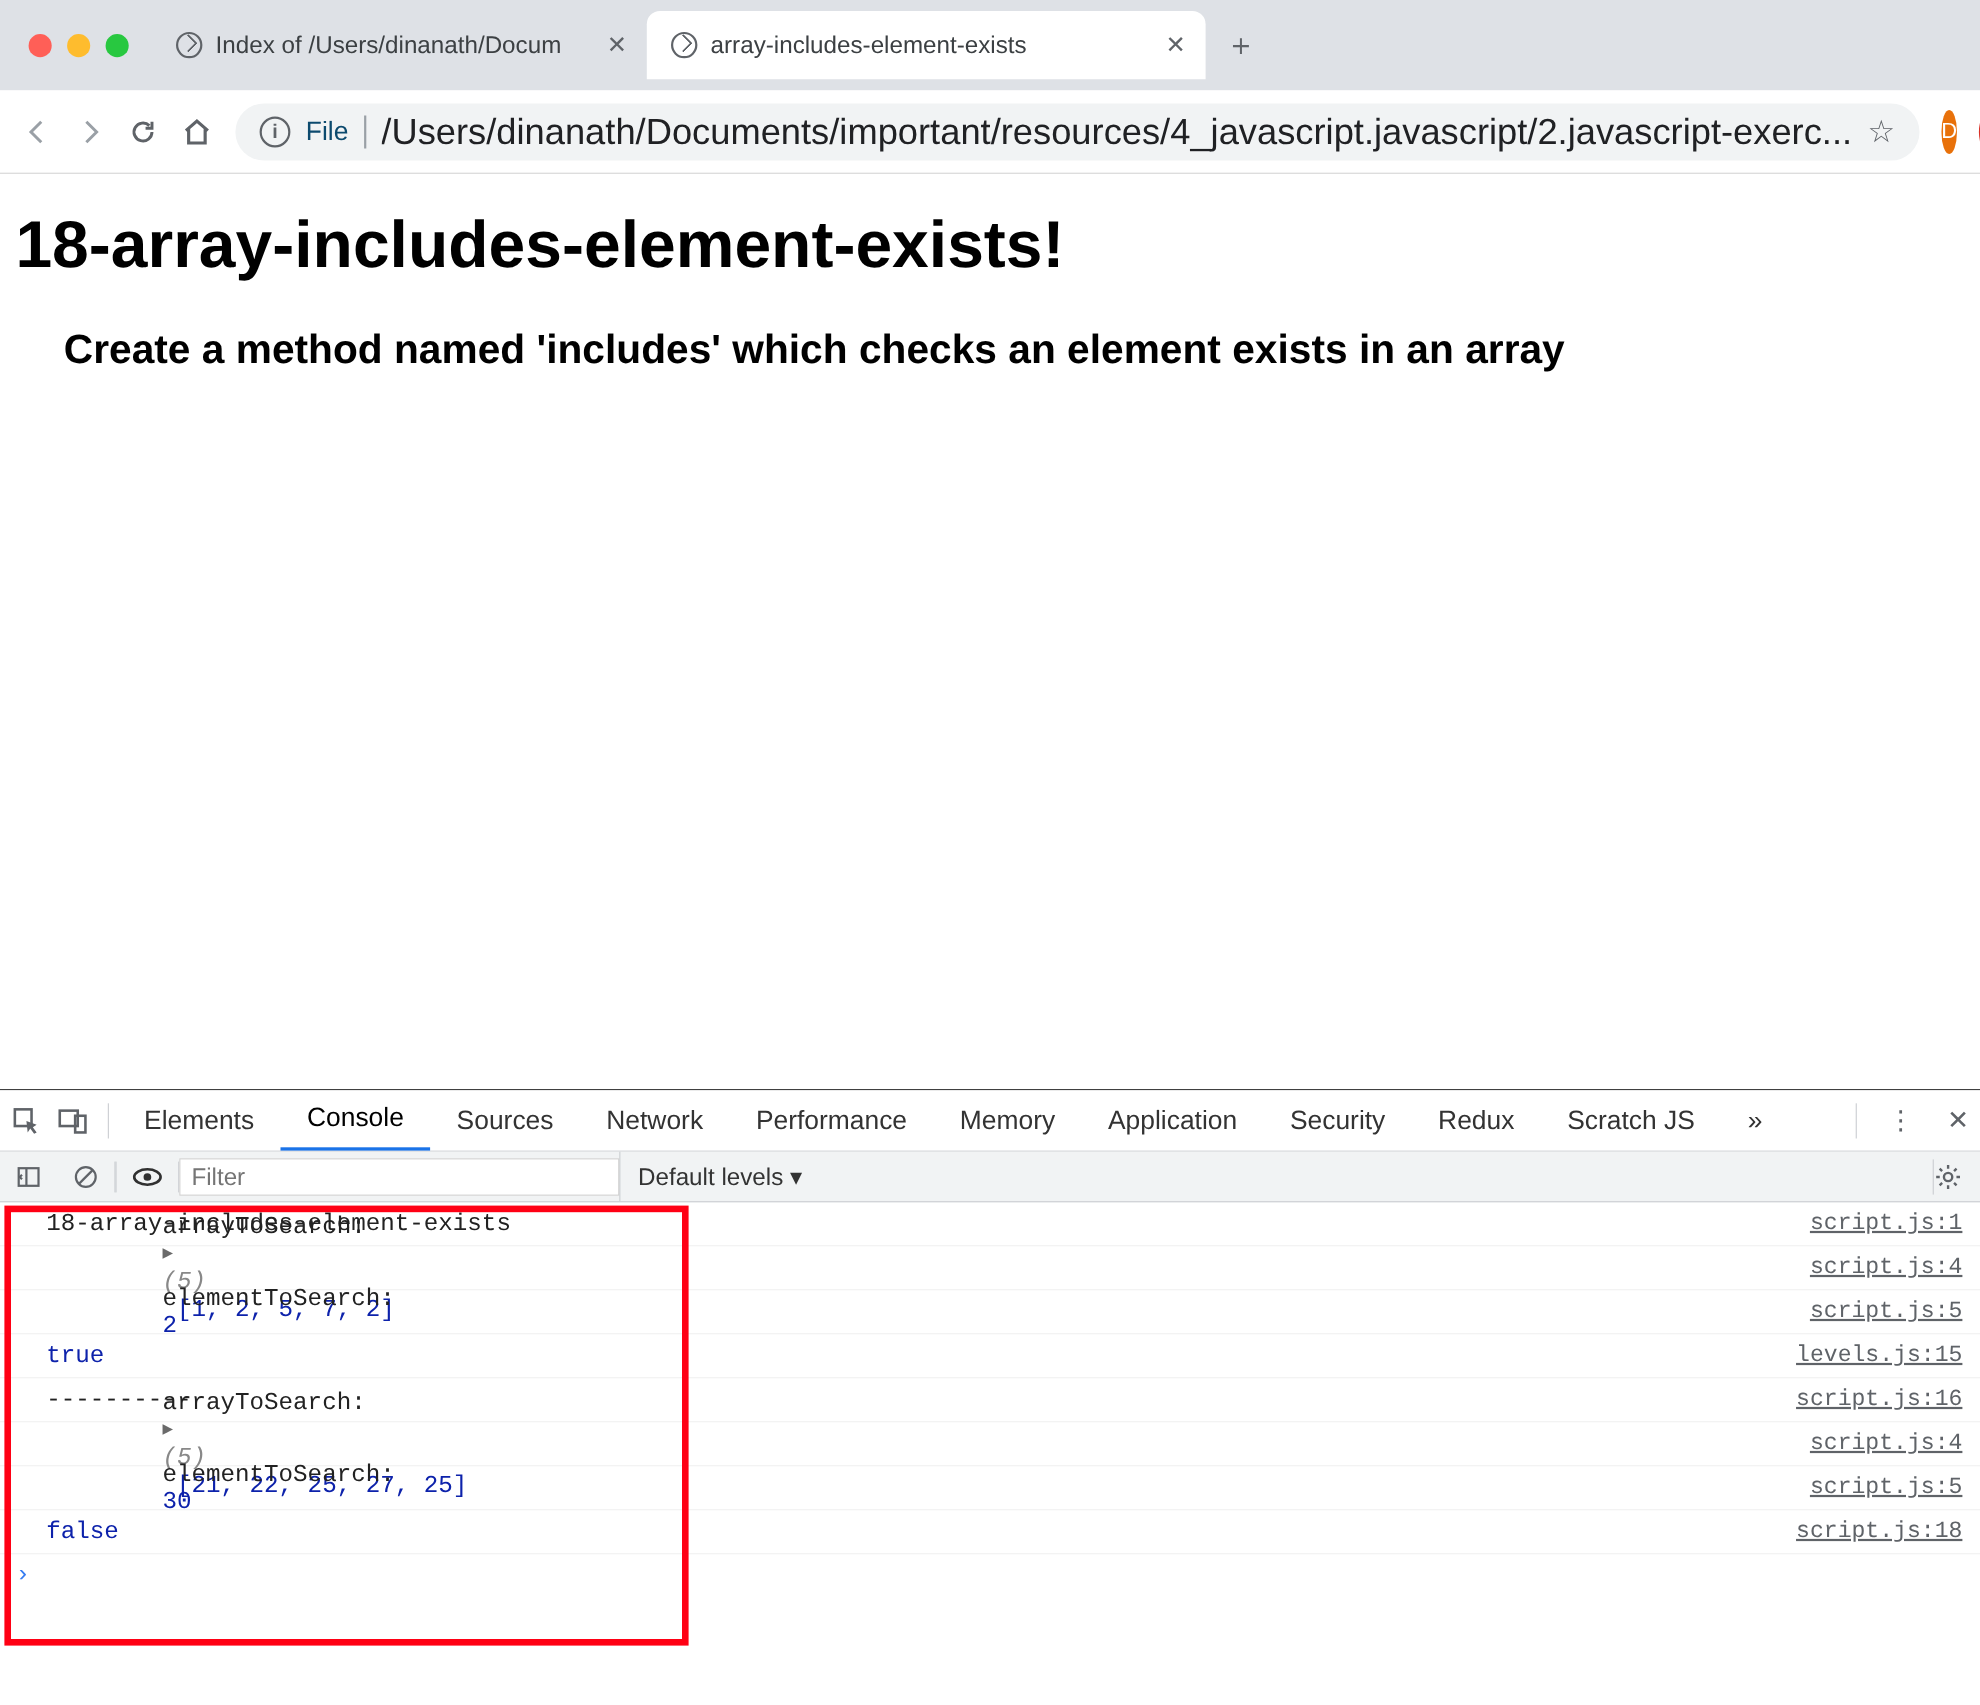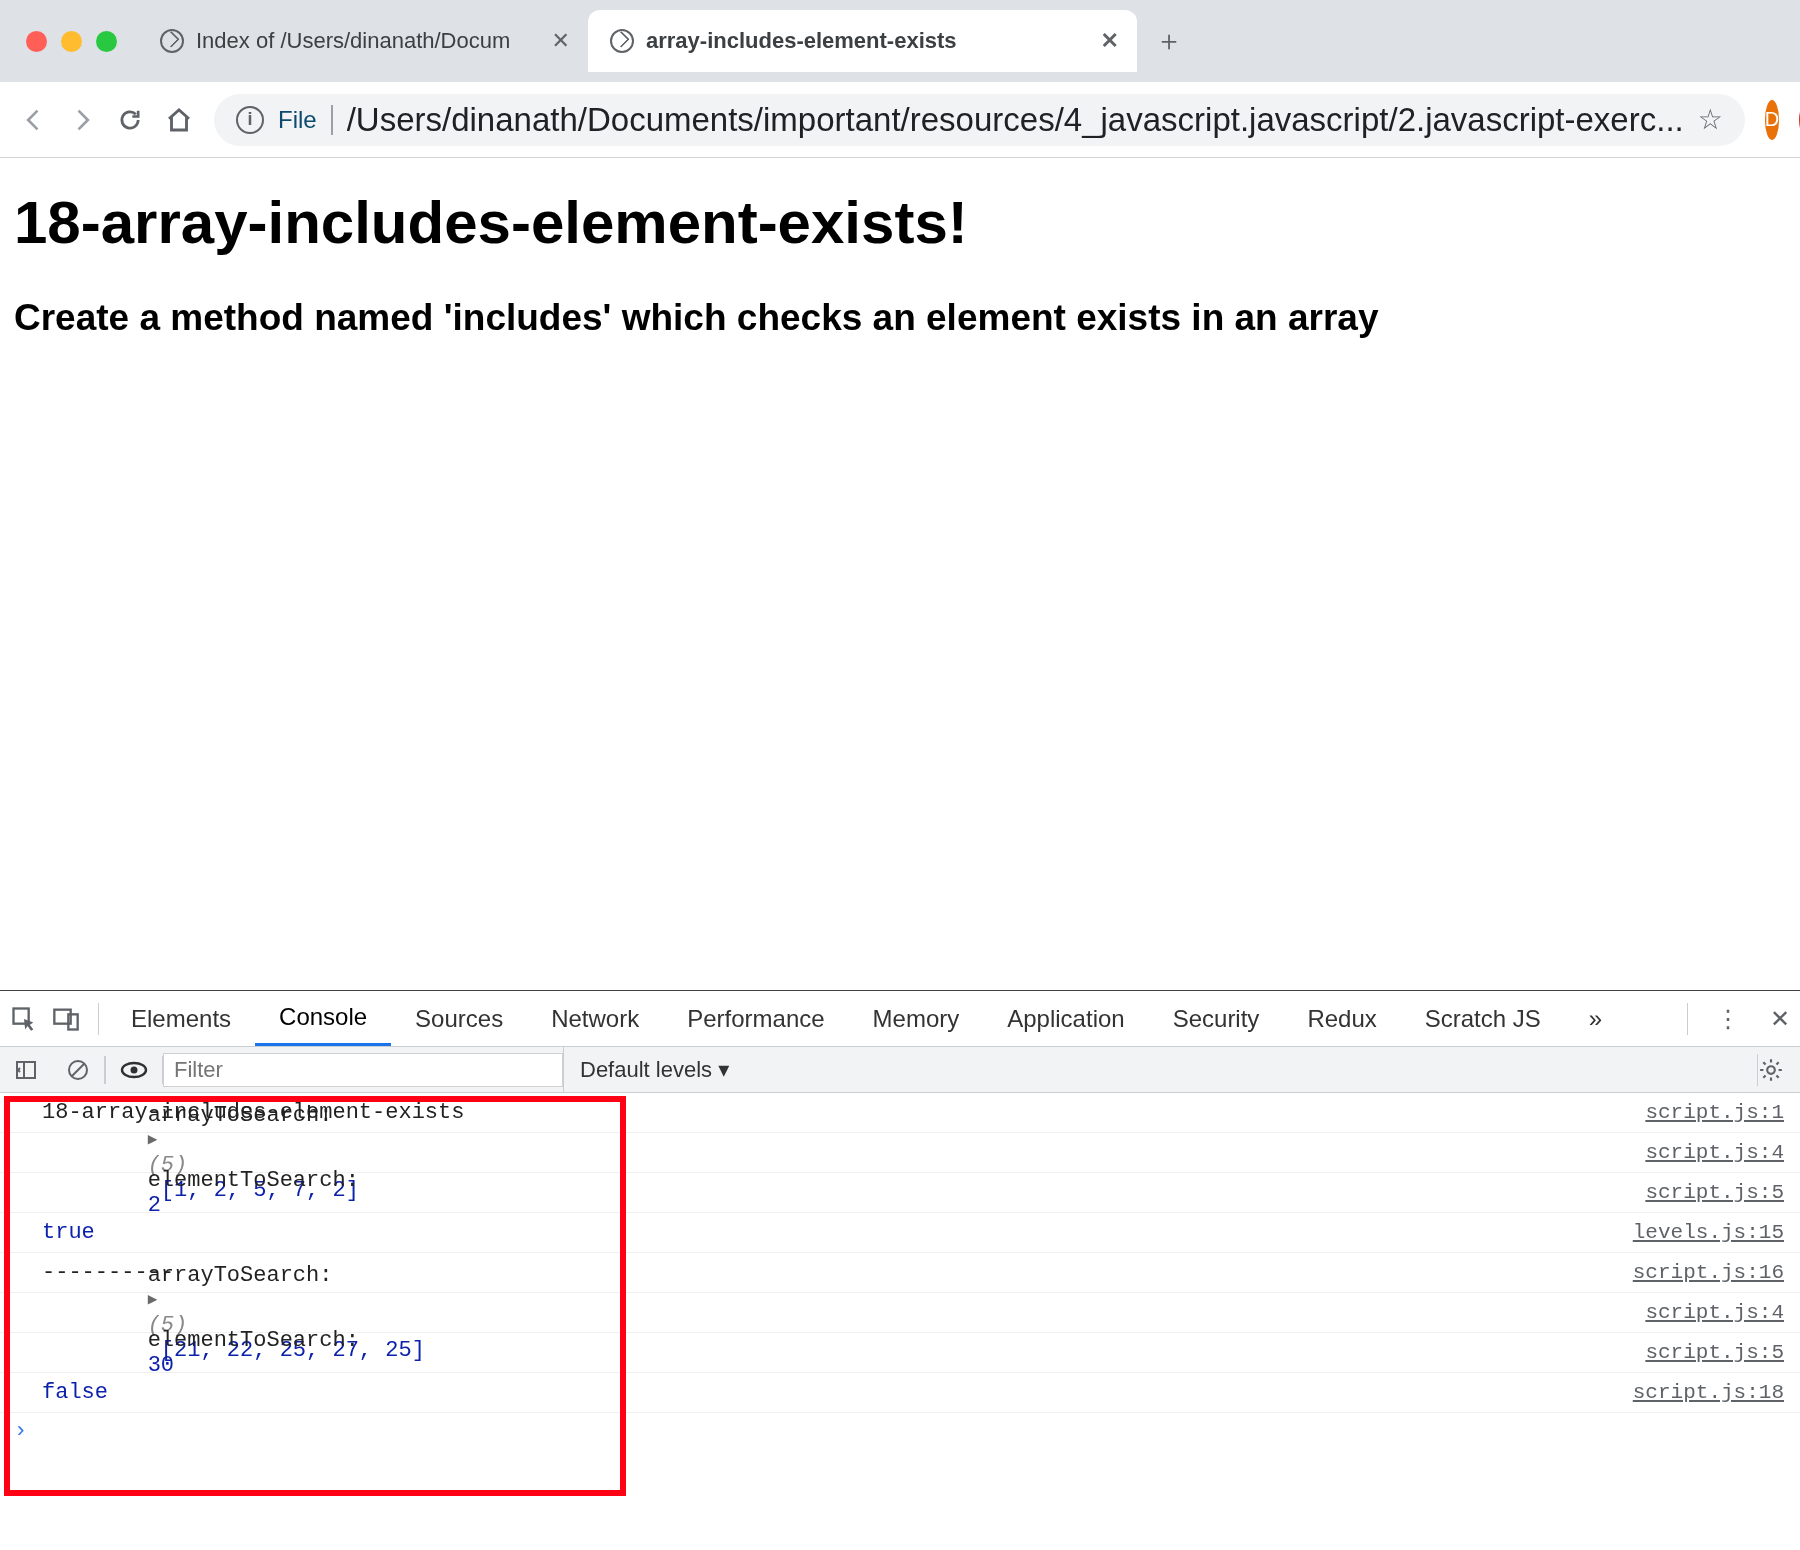--- a/index.html
+++ b/index.html
@@ -9,38 +9,38 @@
 .traffic { display: flex; gap: 14px; align-items: center; width: 130px; padding-left: 18px; }
 .dot { width: 21px; height: 21px; border-radius: 50%; }
 .dot.red { background: #ff5f57; } .dot.yellow { background: #febc2e; } .dot.green { background: #28c840; }
 .tabstrip { display: flex; align-items: center; height: 100%; flex: 1; gap: 0; }
 .tab { display: flex; align-items: center; gap: 12px; height: 62px; padding: 0 18px 0 22px; border-radius: 12px 12px 0 0; font-size: 22px; color: #3c4043; position: relative; }
 .tab .fav { width: 24px; height: 24px; border: 2.5px solid #5f6368; border-radius: 50%; position: relative; }
 .tab .fav::after { content:""; position:absolute; left:50%; top:50%; width:10px; height:10px; border-top:2.5px solid #5f6368; border-right:2.5px solid #5f6368; transform: translate(-56%,-64%) rotate(45deg); border-radius:1px;}
 .tab.active { background: #fff; }
 .tab .close { font-size: 22px; color: #5f6368; margin-left: 6px; cursor: pointer; }
 .newtab { margin-left: 18px; color: #5f6368; font-size: 28px; line-height: 1; cursor: pointer; }
-.tab.inactive { width: 450px; } .tab.active { width: 549px; font-weight: bold; }
+.tab.inactive { width: 450px; } .tab.active { width: 508px; }
 .tab .tabtitle { flex: 1; white-space: nowrap; overflow: hidden; text-overflow: clip; }
 
 .toolbar { background: #fff; height: 76px; display: flex; align-items: center; padding: 0 20px; gap: 20px; border-bottom: 1px solid #d5d5d5; }
 .ticon { width: 32px; height: 32px; display: flex; align-items: center; justify-content: center; color: #5f6368; cursor: pointer; }
 .omnibox { flex: 1; height: 52px; background: #f1f3f4; border-radius: 26px; display: flex; align-items: center; padding: 0 22px; font-size: 24px; color: #202124; gap: 14px; }
 .omnibox .info { width:28px; height:28px; border:2.5px solid #5f6368; border-radius:50%; display:flex; align-items:center; justify-content:center; font-size:18px; color:#5f6368; font-weight:600; }
 .omnibox .sep { width: 2px; height: 30px; background: #9aa0a6; }
 .omnibox .path { flex: 1; white-space: nowrap; overflow: hidden; text-overflow: ellipsis; font-size: 33px;}
 .omnibox .filelabel { color:#0c4a6e; }
 .star { font-size: 28px; color: #5f6368; }
 .avatar { width: 40px; height: 40px; border-radius: 50%; background: #e8710a; color: #fff; display: flex; align-items: center; justify-content: center; font-size: 20px; font-weight: 500; }
 .badge { width: 40px; height: 40px; border-radius: 50%; background: #d93025; display:flex; align-items:center; justify-content:center; }
 .badge svg { fill:#fff; }
 
 .page { padding: 30px 14px; min-height: 820px; }
 .page h1 { font-family: "Trebuchet MS","Lucida Grande", sans-serif; font-size: 60px; font-weight: 700; margin-bottom: 40px; }
-.page h2 { font-family: "Trebuchet MS","Lucida Grande", sans-serif; font-size: 37px; font-weight: 700; }
+.page h2 { font-family: "Trebuchet MS","Lucida Grande", sans-serif; font-size: 37px; font-weight: 700; margin-left: 44px; }
 
 .devtools { position: absolute; left: 0; right: 0; top: 990px; bottom: 0; border-top: 1px solid #404040; background: #fff; display:flex; flex-direction:column; font-family: -apple-system, sans-serif;}
 .dt-tabs { height: 56px; border-bottom: 1px solid #cacdd1; display: flex; align-items: center; gap: 0; padding: 0 10px; font-size: 24px; color: #333; }
 .dt-tabs .panel { padding: 0 24px; height: 100%; display: flex; align-items: center; cursor: pointer; }
 .dt-tabs .panel.active { color: #000; border-bottom: 3px solid #1a73e8; }
 .dt-tabs .dtspacer { flex: 1; }
 .dt-tabs .end { display:flex; gap:28px; align-items:center; color:#5f6368;}
 .dt-tool { display:flex; align-items:center; gap:14px; margin-right:18px; color:#5f6368;}
 .dt-filterrow { height: 46px; border-bottom: 1px solid #cacdd1; background: #f1f3f4; display: flex; align-items: center; font-size: 22px; color: #333; }
 .dt-filterrow .seg { padding: 0 14px; height:100%; display:flex; align-items:center; gap:10px;}

